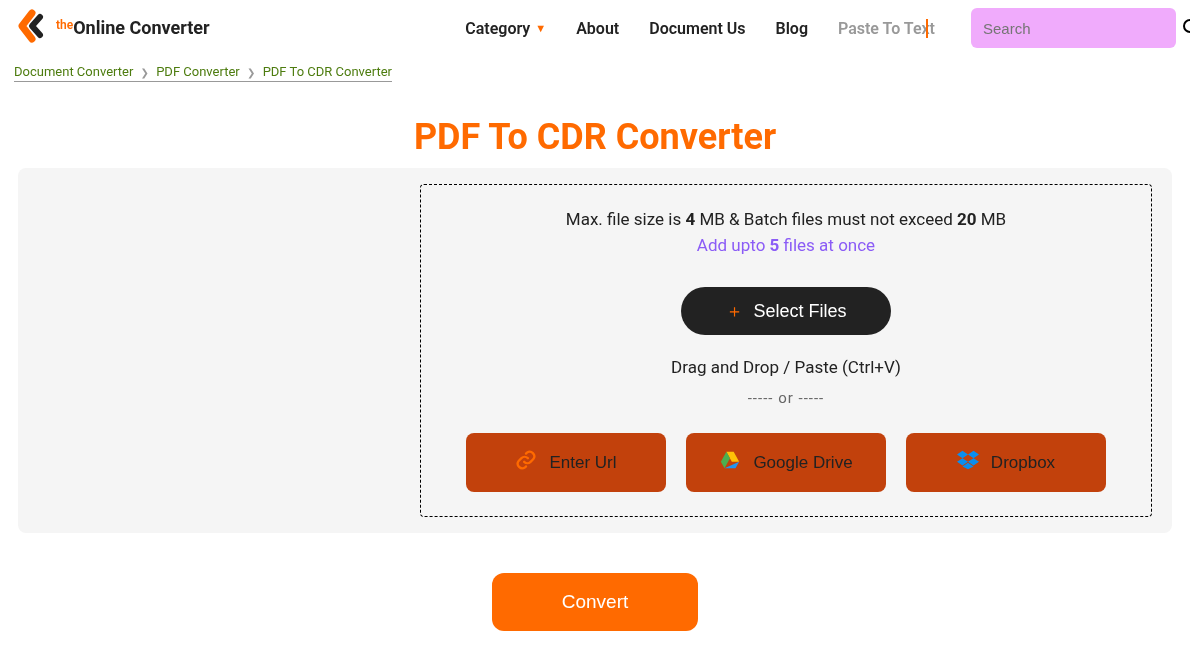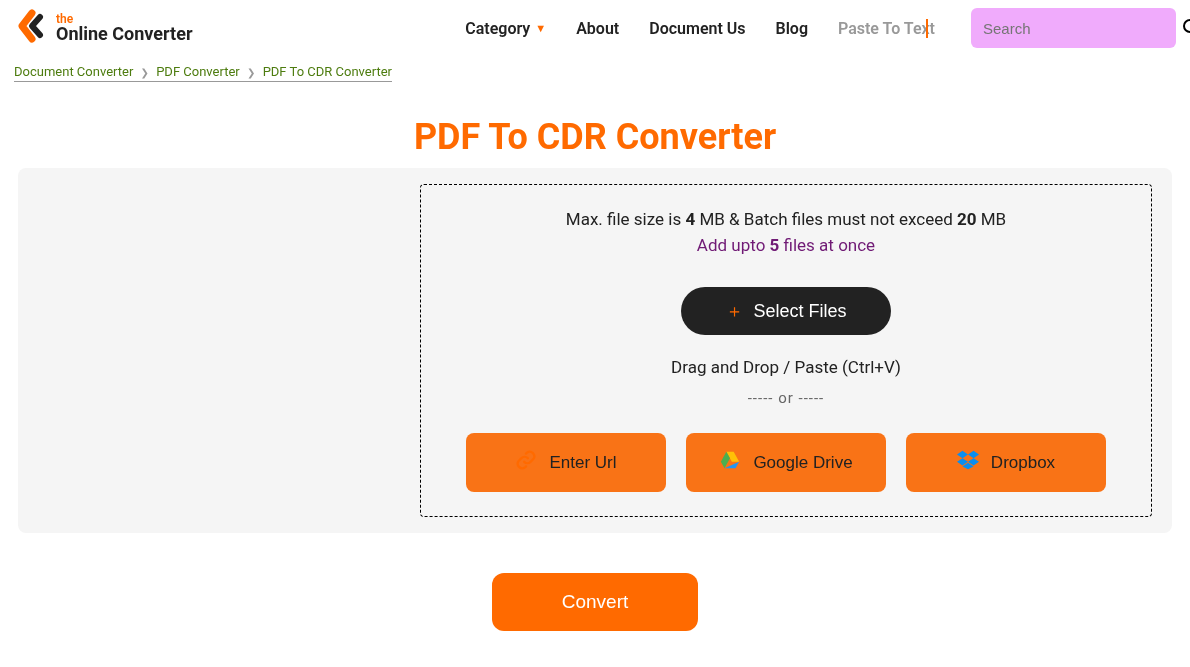--- a/index.html
+++ b/index.html
@@ -1,21 +1,21 @@
 <!DOCTYPE html>
 <html><head>
 <meta charset="utf-8">
 <style>
 * { margin: 0; padding: 0; box-sizing: border-box; }
 body { font-family: -apple-system, BlinkMacSystemFont, 'Segoe UI', Roboto, Arial, sans-serif; background: #fff; width: 1190px; }
 
 .header { display: flex; align-items: center; padding: 10px 14px; height: 56px; }
 .logo { display: flex; align-items: center; }
 .logo-icon { margin-right: 8px; }
-.logo-text { display: flex; flex-direction: column; line-height: 1; }
+.logo-text { display: flex; flex-direction: row; line-height: 1; }
 .logo-the { color: #ff6a00; font-size: 12px; font-weight: 600; }
 .logo-main { color: #222; font-size: 18px; font-weight: 700; }
 
 .nav { margin-left: auto; display: flex; align-items: center; gap: 30px; }
 .nav a { color: #222; text-decoration: none; font-size: 16px; font-weight: 600; }
 .nav a.cat { display: flex; align-items: center; gap: 5px; }
 .chev { color: #ff6a00; font-size: 11px; }
 .nav .highlight { color: #999; position: relative; }
 .nav .highlight::after { content: ""; position: absolute; top: 0; bottom: 0; left: 88px; width: 2px; background: #ff6a00; }
 
@@ -29,30 +29,30 @@
 .breadcrumb .under { display: inline-block; border-bottom: 1px solid #999; padding-bottom: 2px; }
 
 .main { text-align: center; padding: 32px 0 0; }
 .title { color: #ff6a00; font-size: 36px; font-weight: 700; margin-bottom: 10px; }
 .desc { color: #222; font-size: 17px; line-height: 1.4; max-width: 920px; margin: 0 auto 24px; }
 
 .upload-card { background: #f5f5f5; border-radius: 8px; margin: 0 18px; padding: 16px 20px; display: flex; justify-content: flex-end; }
 .upload-box { border: 1.5px dashed #000; border-radius: 4px; width: 732px; padding: 24px 20px 24px; text-align: center; }
 
 .limits { color: #222; font-size: 17px; margin-bottom: 6px; }
-.limits2 { color: #701a75; font-size: 17px; margin-bottom: 32px; }
+.limits2 { color: #8b5cf6; font-size: 17px; margin-bottom: 32px; }
 
 .select-btn { background: #222; color: #fff; border: none; border-radius: 24px; padding: 12px 44px; font-size: 18px; font-weight: 500; display: inline-flex; align-items: center; gap: 10px; cursor: pointer; }
 .plus { color: #ff6a00; font-size: 18px; font-weight: 400; }
 
 .dragdrop { margin-top: 22px; color: #222; font-size: 17px; }
 .or { margin-top: 12px; color: #666; font-size: 15px; letter-spacing: 1px; }
 
 .source-row { display: flex; gap: 20px; margin-top: 26px; justify-content: center; }
-.source-btn { background: #f97316; border: none; border-radius: 8px; padding: 16px 0; width: 200px; font-size: 17px; font-weight: 500; color: #222; display: flex; align-items: center; justify-content: center; gap: 12px; cursor: pointer; }
+.source-btn { background: #c2410c; border: none; border-radius: 8px; padding: 16px 0; width: 200px; font-size: 17px; font-weight: 500; color: #222; display: flex; align-items: center; justify-content: center; gap: 12px; cursor: pointer; }
 
 .convert-row { text-align: center; margin-top: 40px; padding-bottom: 10px; }
 .convert-btn { background: #ff6a00; color: #fff; border: none; border-radius: 12px; padding: 18px 70px; font-size: 19px; font-weight: 500; cursor: pointer; }
 </style>
 </head>
 <body>
 
 <div class="header">
   <div class="logo">
     <span class="logo-icon">

